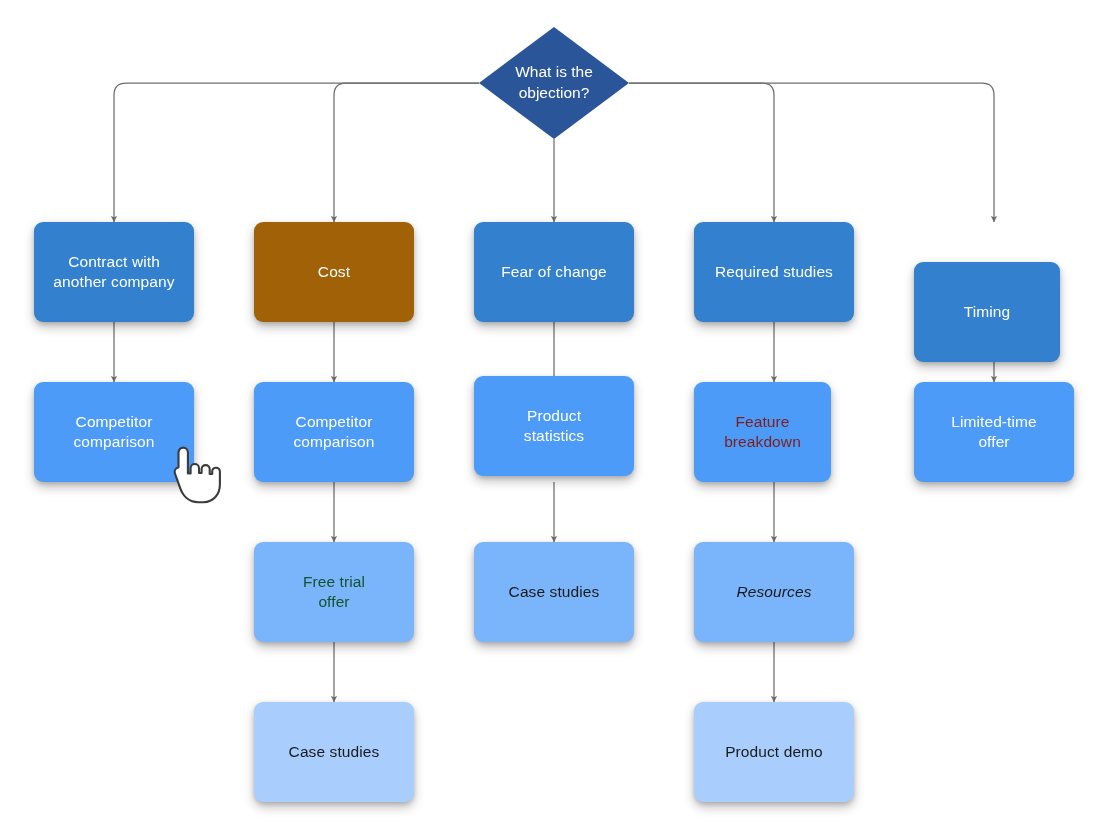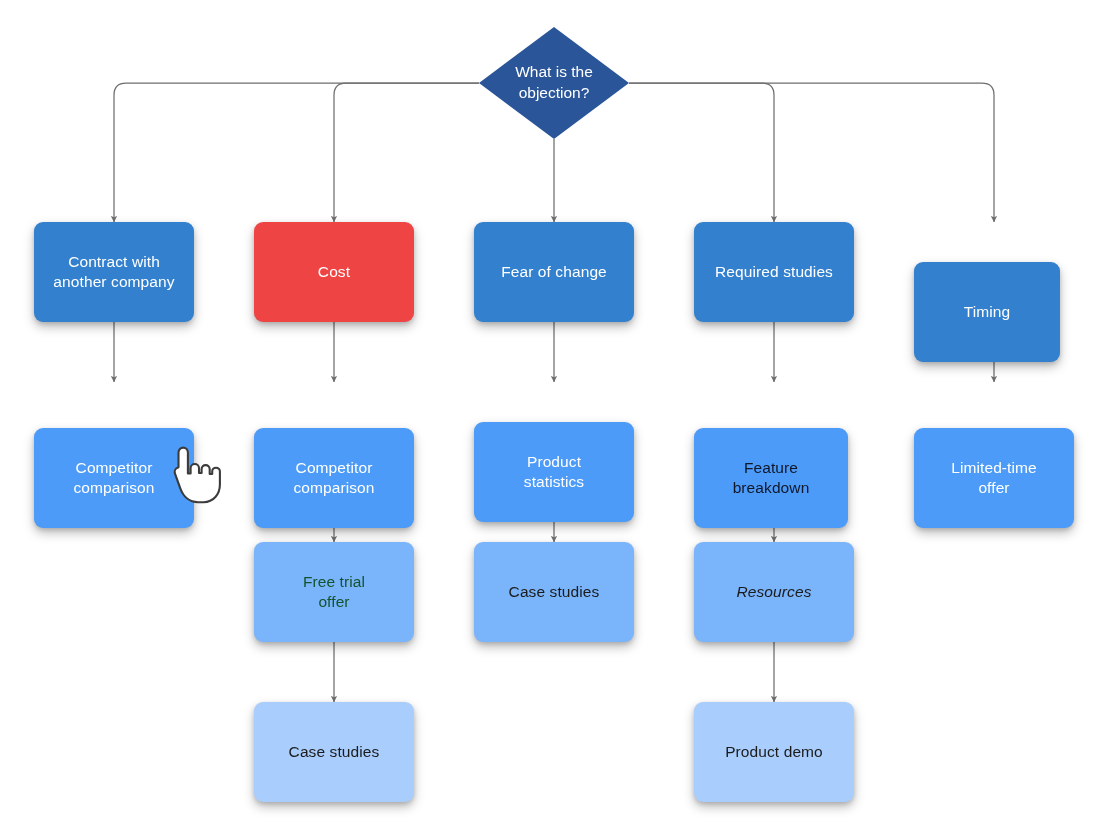--- a/index.html
+++ b/index.html
@@ -36,21 +36,21 @@
     justify-content: center;
     text-align: center;
     border-radius: 9px;
     font-size: 15.5px;
     line-height: 1.32;
     letter-spacing: 0.1px;
     white-space: pre-line;
     box-shadow: 0 5px 11px rgba(0,0,0,0.26), 0 2px 4px rgba(0,0,0,0.14);
   }
   .lvl1 { background: #3280ce; color: #ffffff; }
-  .lvl2 { background: #4d9bf8; color: #ffffff; margin-top: 46px; }
+  .lvl2 { background: #4d9bf8; color: #ffffff; }
   .lvl3 { background: #7ab4fa; color: #1b1b1b; }
   .lvl4 { background: #a9cdfc; color: #1b1b1b; }
 
   .diamond {
     position: absolute;
     display: flex;
     align-items: center;
     justify-content: center;
   }
   .diamond .dshape {
@@ -107,32 +107,32 @@
         <svg class="dshape" viewBox="0 0 150 112">
           <polygon points="75,0 150,56 75,112 0,56" fill="#2a5699"></polygon>
         </svg>
         <div class="dlabel" style="color: rgb(255, 255, 255);">What is the
 objection?</div>
       </div>
       <div class="node lvl1" style="left: 34px; top: 222px; width: 160px; height: 100px; background: rgb(50, 128, 206); color: rgb(255, 255, 255);"><span>Contract with
 another company</span></div>
       <div class="node lvl2" style="left: 34px; top: 382px; width: 160px; height: 100px; background: rgb(77, 155, 248); color: rgb(255, 255, 255);"><span>Competitor
 comparison</span></div>
-      <div class="node lvl1" style="left: 254px; top: 222px; width: 160px; height: 100px; background: #ef4444; color: rgb(255, 255, 255);"><span>Cost</span></div>
+      <div class="node lvl1" style="left: 254px; top: 222px; width: 160px; height: 100px; background: #a16207; color: rgb(255, 255, 255);"><span>Cost</span></div>
       <div class="node lvl2" style="left: 254px; top: 382px; width: 160px; height: 100px; background: rgb(77, 155, 248); color: rgb(255, 255, 255);"><span>Competitor
 comparison</span></div>
       <div class="node lvl3" style="left: 254px; top: 542px; width: 160px; height: 100px; background: rgb(122, 180, 250); color: #14532d;"><span>Free trial
 offer</span></div>
       <div class="node lvl4" style="left: 254px; top: 702px; width: 160px; height: 100px; background: rgb(169, 205, 252); color: rgb(27, 27, 27);"><span>Case studies</span></div>
       <div class="node lvl1" style="left: 474px; top: 222px; width: 160px; height: 100px; background: rgb(50, 128, 206); color: rgb(255, 255, 255);"><span>Fear of change</span></div>
       <div class="node lvl2" style="left: 474px; top: 376px; width: 160px; height: 100px; background: rgb(77, 155, 248); color: rgb(255, 255, 255); justify-content: center;"><span>Product
 statistics</span></div>
       <div class="node lvl3" style="left: 474px; top: 542px; width: 160px; height: 100px; background: rgb(122, 180, 250); color: rgb(27, 27, 27);"><span>Case studies</span></div>
       <div class="node lvl1" style="left: 694px; top: 222px; width: 160px; height: 100px; background: rgb(50, 128, 206); color: rgb(255, 255, 255);"><span>Required studies</span></div>
-      <div class="node lvl2" style="left: 694px; top: 382px; width: 154px; height: 100px; background: rgb(77, 155, 248); color: #0f172a;"><span>Feature
+      <div class="node lvl2" style="left: 694px; top: 382px; width: 137px; height: 100px; background: rgb(77, 155, 248); color: #7f1d1d;"><span>Feature
 breakdown</span></div>
       <div class="node lvl3" style="left: 694px; top: 542px; width: 160px; height: 100px; background: rgb(122, 180, 250); color: rgb(27, 27, 27); font-style: italic;"><span>Resources</span></div>
       <div class="node lvl4" style="left: 694px; top: 702px; width: 160px; height: 100px; background: rgb(169, 205, 252); color: rgb(27, 27, 27);"><span>Product demo</span></div>
       <div class="node lvl1" style="left: 914px; top: 222px; width: 146px; height: 100px; background: rgb(50, 128, 206); color: rgb(255, 255, 255); margin-top: 40px;"><span>Timing</span></div>
       <div class="node lvl2" style="left: 914px; top: 382px; width: 160px; height: 100px; background: rgb(77, 155, 248); color: rgb(255, 255, 255);"><span>Limited-time
 offer</span></div>
     </div>
 
   <div id="cursor" style="left: 166px; top: 444px;">
     <svg width="62" height="62" viewBox="0 0 62 62" xmlns="http://www.w3.org/2000/svg">

